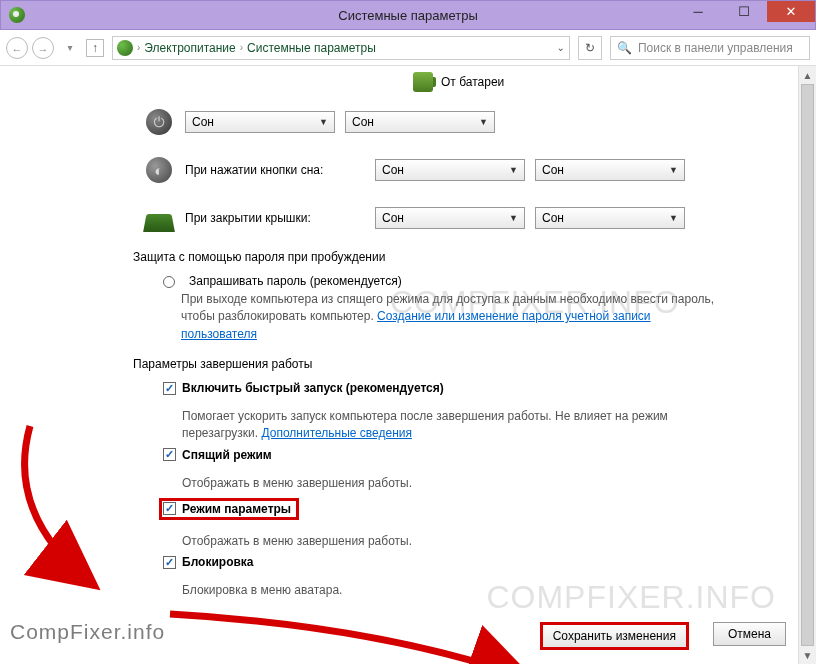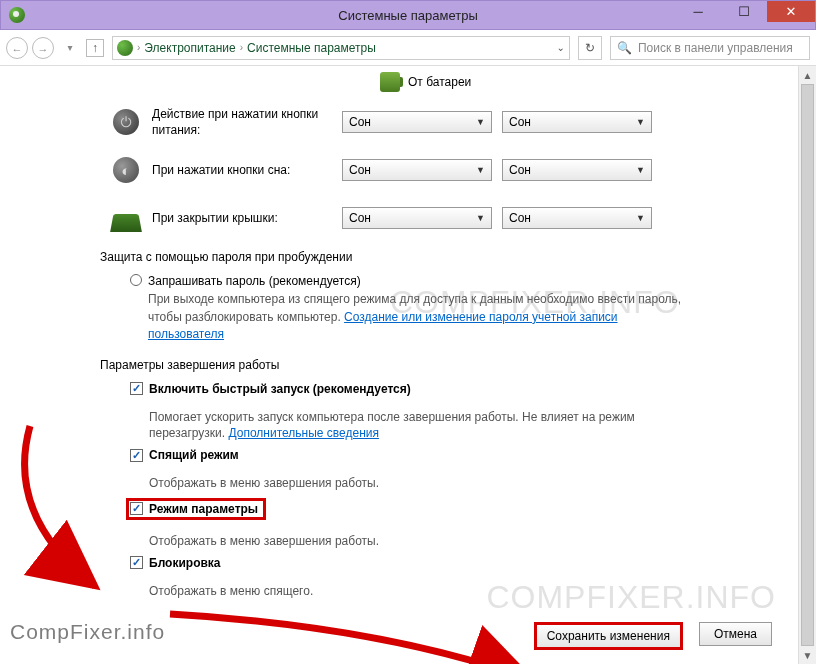--- a/index.html
+++ b/index.html
@@ -115,20 +115,21 @@
     color: #888;
     gap:6px;
     margin-left:4px;
   }
   .searchbox .sicon{color:#888;font-size:12px;}
   
   .content {
     display:flex;
     height: calc(100% - 30px - 36px);
     position:relative;
+    padding-left:33px;
   }
   .main {
     flex:1;
     padding: 6px 20px 10px 110px;
     overflow:hidden;
   }
   .scrollbar{
     width:18px;
     background:#f0f0f0;
     border-left:1px solid #ddd;
@@ -225,21 +226,21 @@
   
   .section-heading{
     font-size:12px;
     color:#000;
     margin:14px 0 10px -10px;
   }
   .radio-item{
     margin-left:20px;
     margin-bottom:6px;
   }
-  .radio-row{display:flex;align-items:flex-start;gap:6px;}
+  .radio-row{display:flex;align-items:flex-end;gap:14px;}
   .radio{
     width:12px;height:12px;border:1px solid #666;border-radius:50%;
     display:inline-flex;align-items:center;justify-content:center;
     flex-shrink:0;
   }
   .radio.checked::after{content:'';width:6px;height:6px;background:#333;border-radius:50%;}
   .radio-desc{
     margin-left:18px;margin-top:3px;
     color:#555;line-height:1.45;
     max-width:540px;
@@ -263,22 +264,22 @@
   
   .highlight{
     display:inline-flex;
     border:3px solid #d40000;
     padding:1px 5px 1px 1px;
     align-items:center;gap:6px;
   }
   
   .button-row{
     position:absolute;
-    bottom:14px;right:44px;
-    display:flex;gap:16px;
+    bottom:14px;right:30px;
+    display:flex;gap:24px;
   }
   .btn{
     height:24px;padding:0 14px;
     border:1px solid #999;
     background:linear-gradient(#fdfdfd,#e5e5e5);
     font-size:12px;
     display:flex;align-items:center;justify-content:center;
   }
   .btn.primary{
     border:3px solid #d40000;
@@ -354,21 +355,20 @@
       <div class="source-item">
         <div class="source-icon battery-icon"></div>
         <span>От батареи</span>
       </div>
     </div>
 
     <div class="setting-row">
       <div class="setting-icon">
           <div class="power-icon"></div>
         </div>
-      <div class="setting-label">Действие при нажатии кнопки питания:</div>
       <div class="dropdown">
           <span>Сон</span>
           <span class="dd-arrow">▼</span>
         </div>
       <div class="dropdown">
           <span>Сон</span>
           <span class="dd-arrow">▼</span>
         </div>
     </div>
 
@@ -443,21 +443,21 @@
         <span class="check-label">Режим параметры</span>
       </div>
       <div class="check-desc">Отображать в меню завершения работы.</div>
     </div>
 
     <div class="check-item">
       <div class="check-row">
         <span class="checkbox">✓</span>
         <span class="check-label">Блокировка</span>
       </div>
-      <div class="check-desc">Отображать в меню спящего.</div>
+      <div class="check-desc">Блокировка в меню аватара.</div>
     </div>
 
   </div>
 
   <div class="scrollbar">
     <div class="arrow">▲</div>
     <div class="thumb"></div>
     <div class="arrow bottom">▼</div>
   </div>
 

